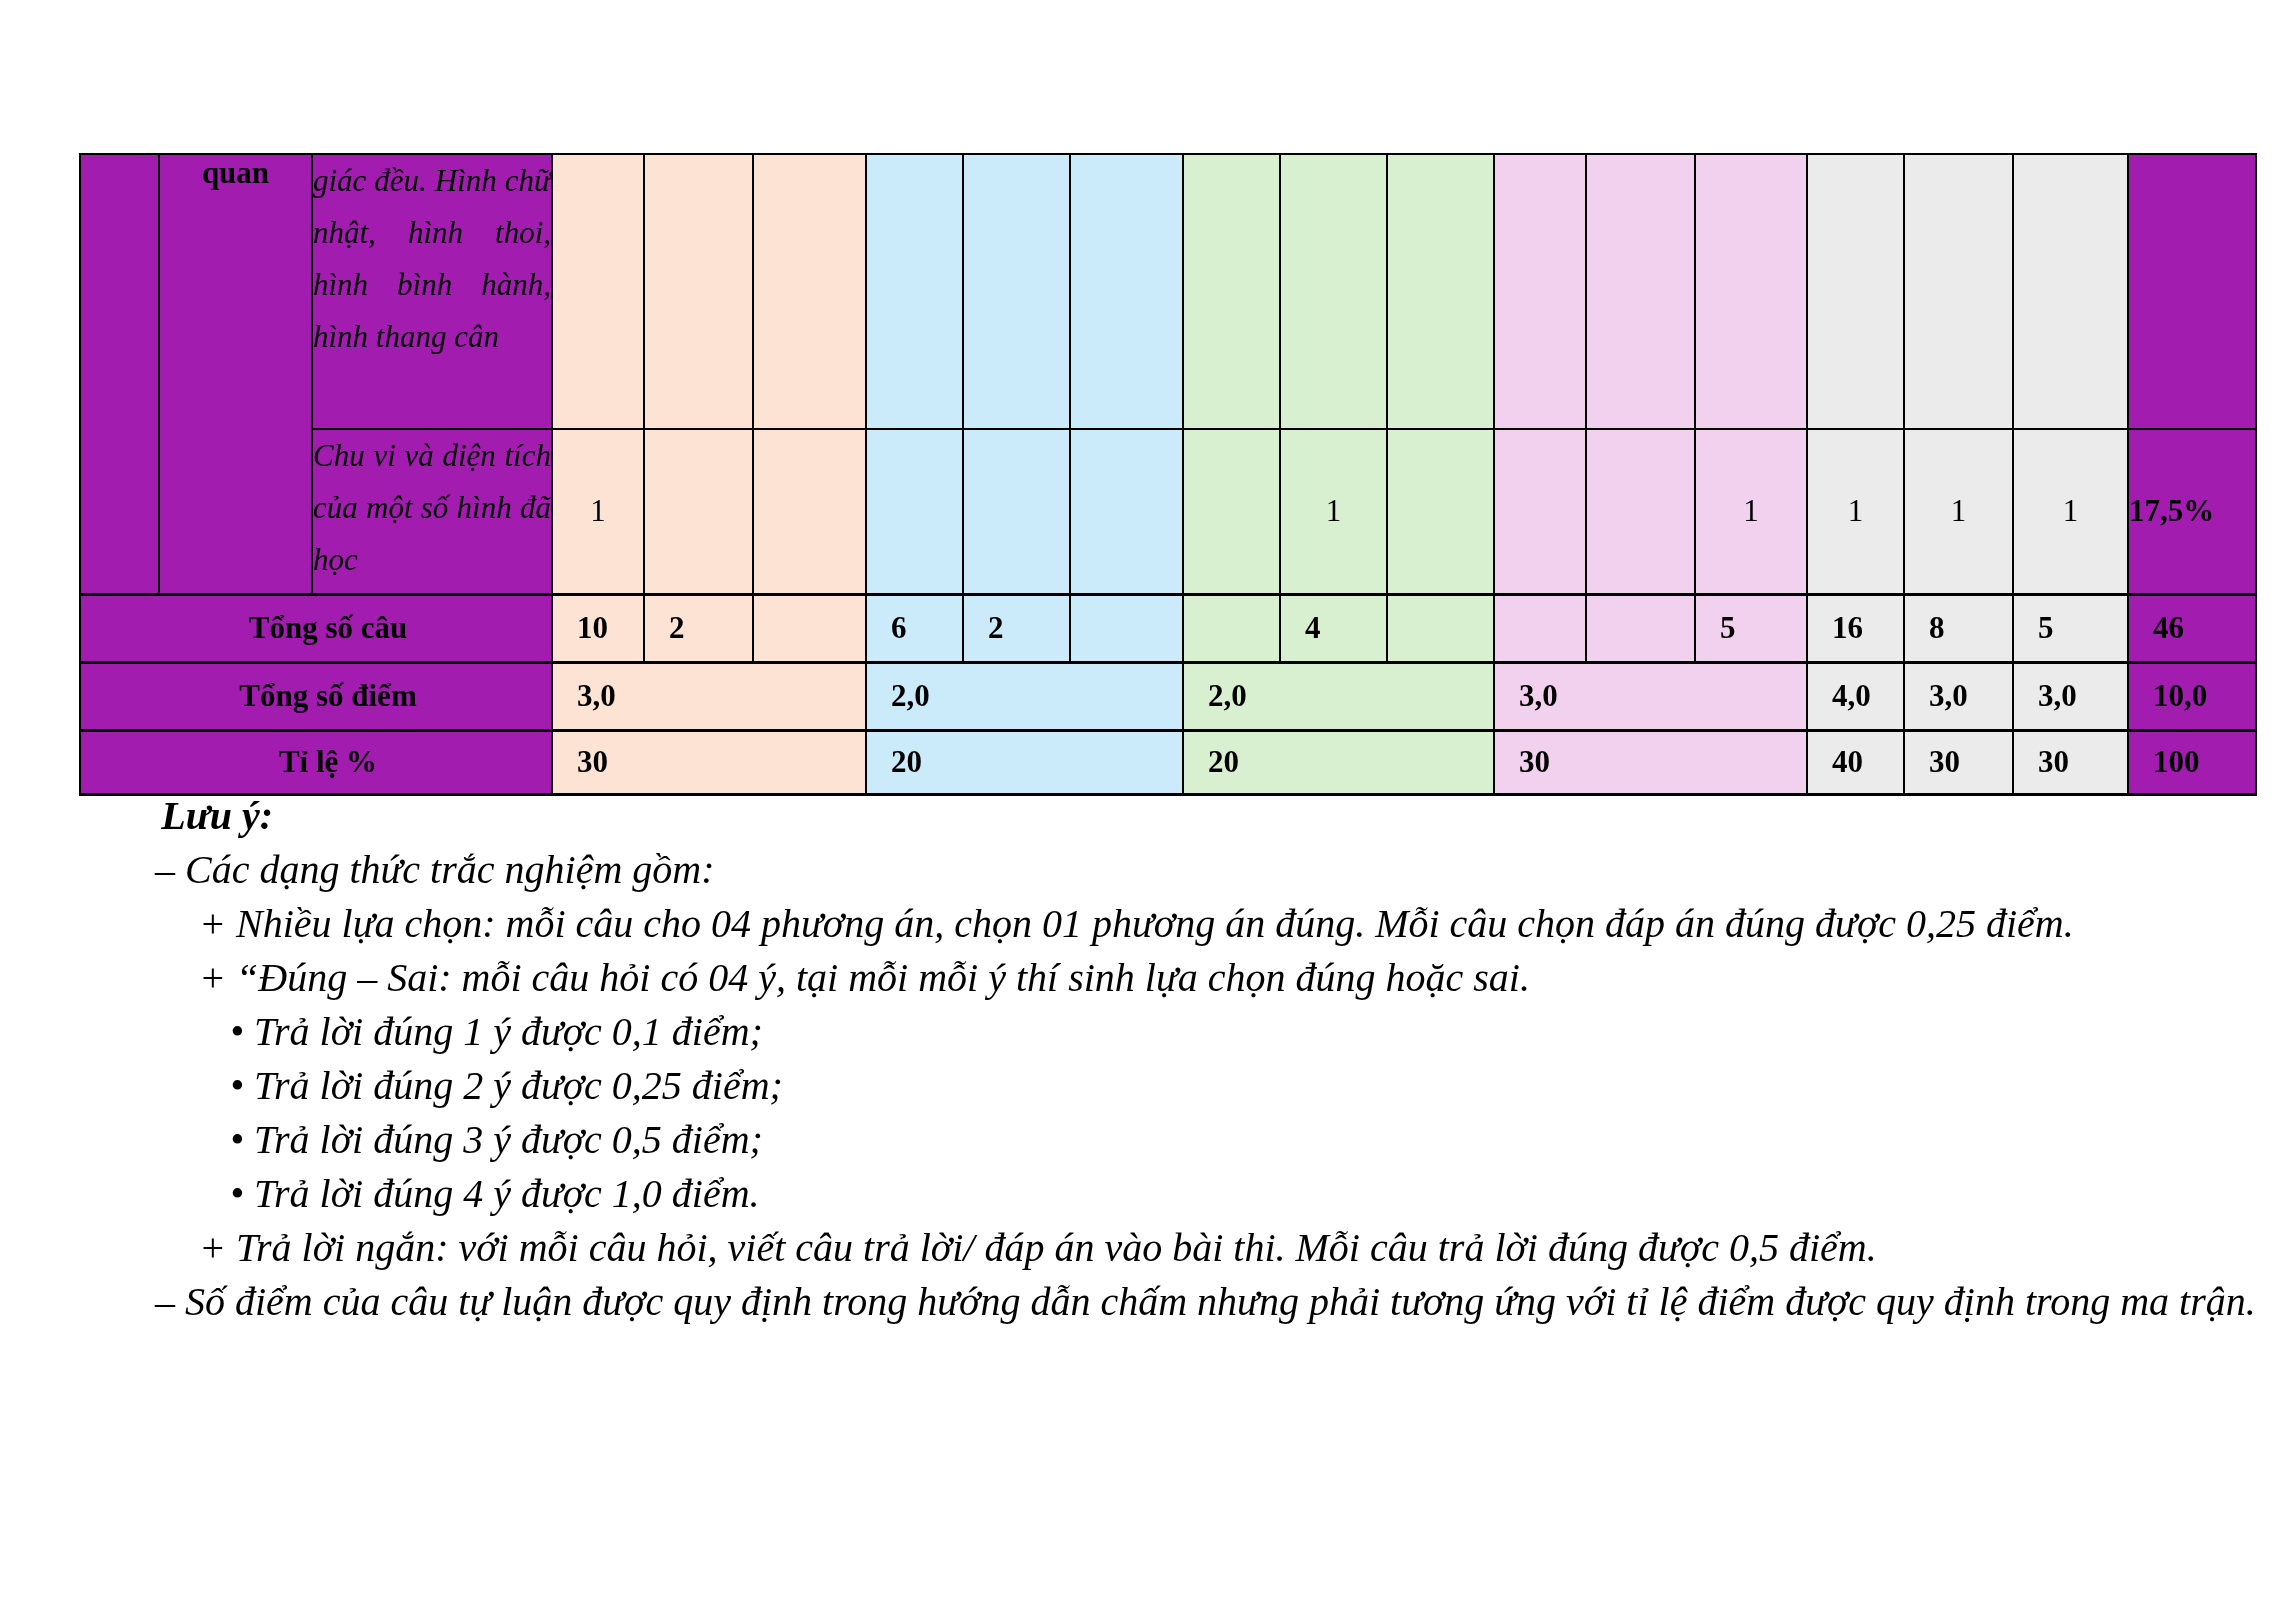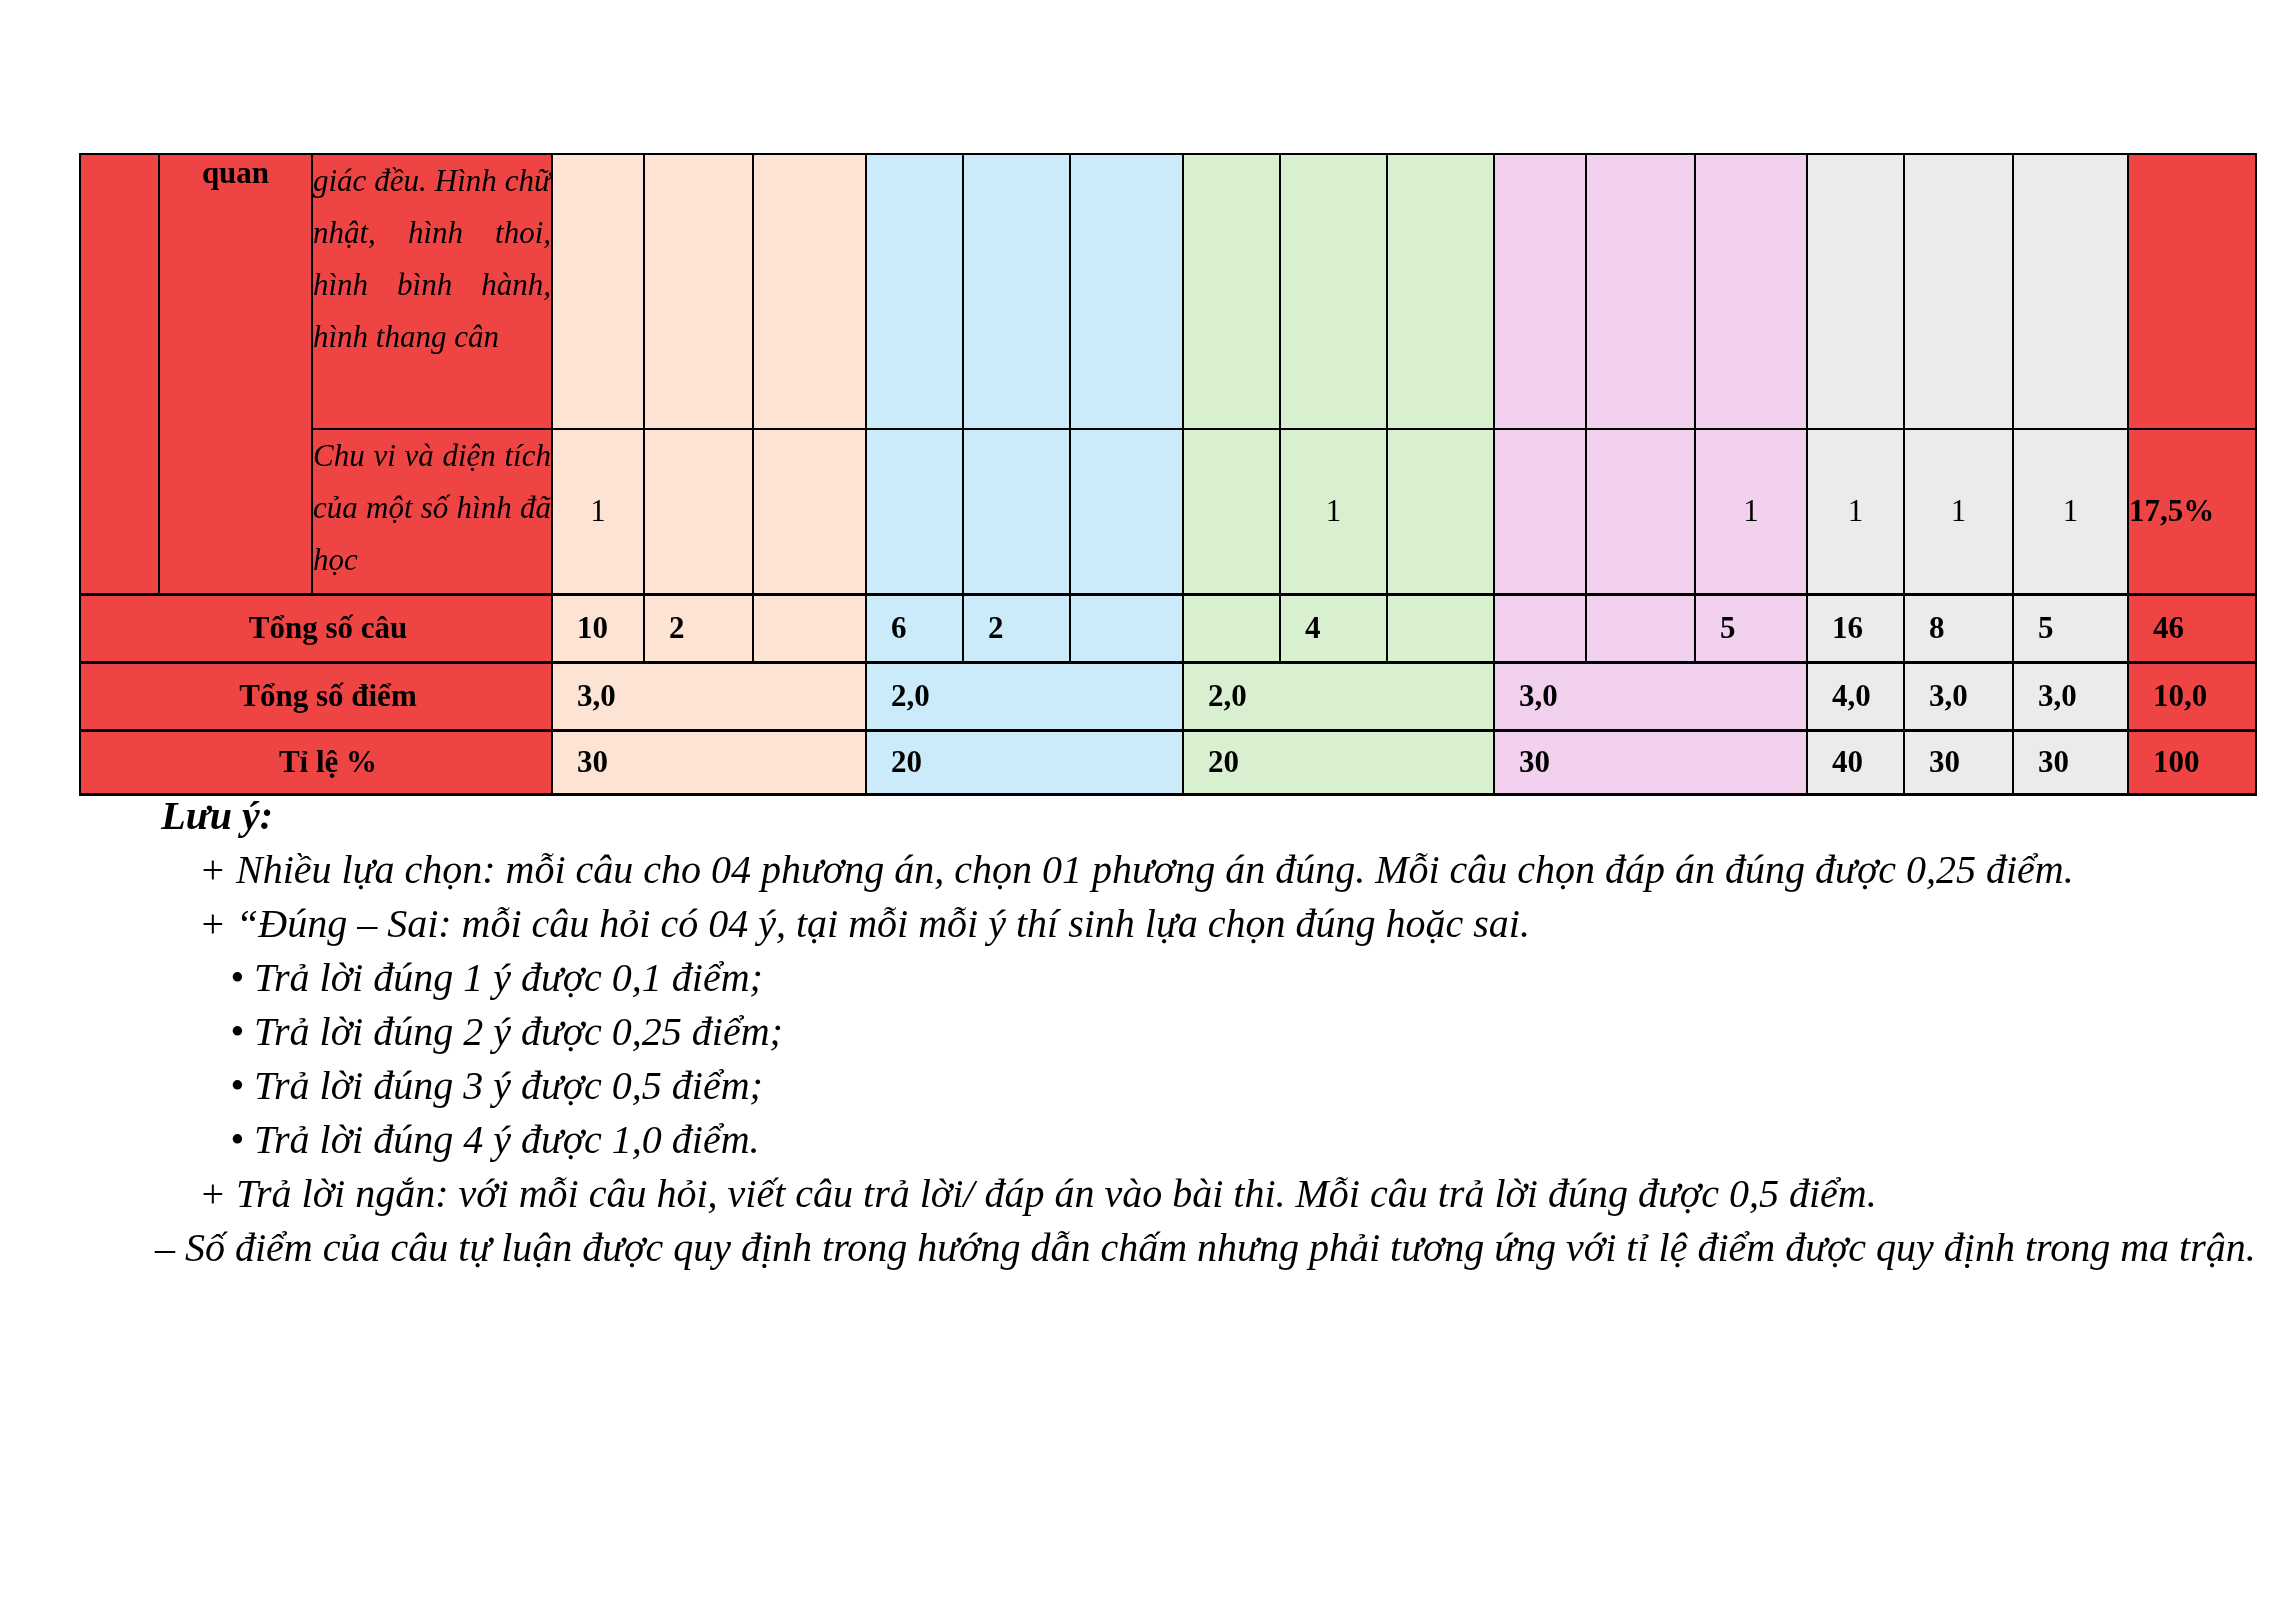--- a/index.html
+++ b/index.html
@@ -30,21 +30,21 @@
     font-size: 31px;
     overflow: hidden;
   }
   tr.heavy td { border-top-width: 3.9px; padding-left: 24px; }
 
   td.peach { background: var(--peach); }
   td.blue  { background: var(--blue);  }
   td.green { background: var(--green); }
   td.pink  { background: var(--pink);  }
   td.gray  { background: var(--gray);  }
-  td.white { background: #ef4444; }
+  td.white { background: #a21caf; }
 
   td.quan {
     vertical-align: top;
     text-align: center;
     font-weight: bold;
     padding-top: 9.4px;
   }
   td.desc {
     vertical-align: top;
     text-align: justify;
@@ -188,20 +188,21 @@
         <td class="gray numb">40</td>
         <td class="gray numb">30</td>
         <td class="gray numb">30</td>
         <td class="white numb">100</td>
       </tr>
     </tbody>
   </table>
 
   <div class="notes">
     <div class="nline title">Lưu ý:</div>
+    <div class="nline ind0">– Các dạng thức trắc nghiệm gồm:</div>
     <div class="nline ind1">+ Nhiều lựa chọn: mỗi câu cho 04 phương án, chọn 01 phương án đúng. Mỗi câu chọn đáp án đúng được 0,25 điểm.</div>
     <div class="nline ind1">+ “Đúng – Sai: mỗi câu hỏi có 04 ý, tại mỗi mỗi ý thí sinh lựa chọn đúng hoặc sai.</div>
     <div class="nline ind2">• Trả lời đúng 1 ý được 0,1 điểm;</div>
     <div class="nline ind2">• Trả lời đúng 2 ý được 0,25 điểm;</div>
     <div class="nline ind2">• Trả lời đúng 3 ý được 0,5 điểm;</div>
     <div class="nline ind2">• Trả lời đúng 4 ý được 1,0 điểm.</div>
     <div class="nline ind1">+ Trả lời ngắn: với mỗi câu hỏi, viết câu trả lời/ đáp án vào bài thi. Mỗi câu trả lời đúng được 0,5 điểm.</div>
     <div class="nline ind0">– Số điểm của câu tự luận được quy định trong hướng dẫn chấm nhưng phải tương ứng với tỉ lệ điểm được quy định trong ma trận.</div>
   </div>
 

